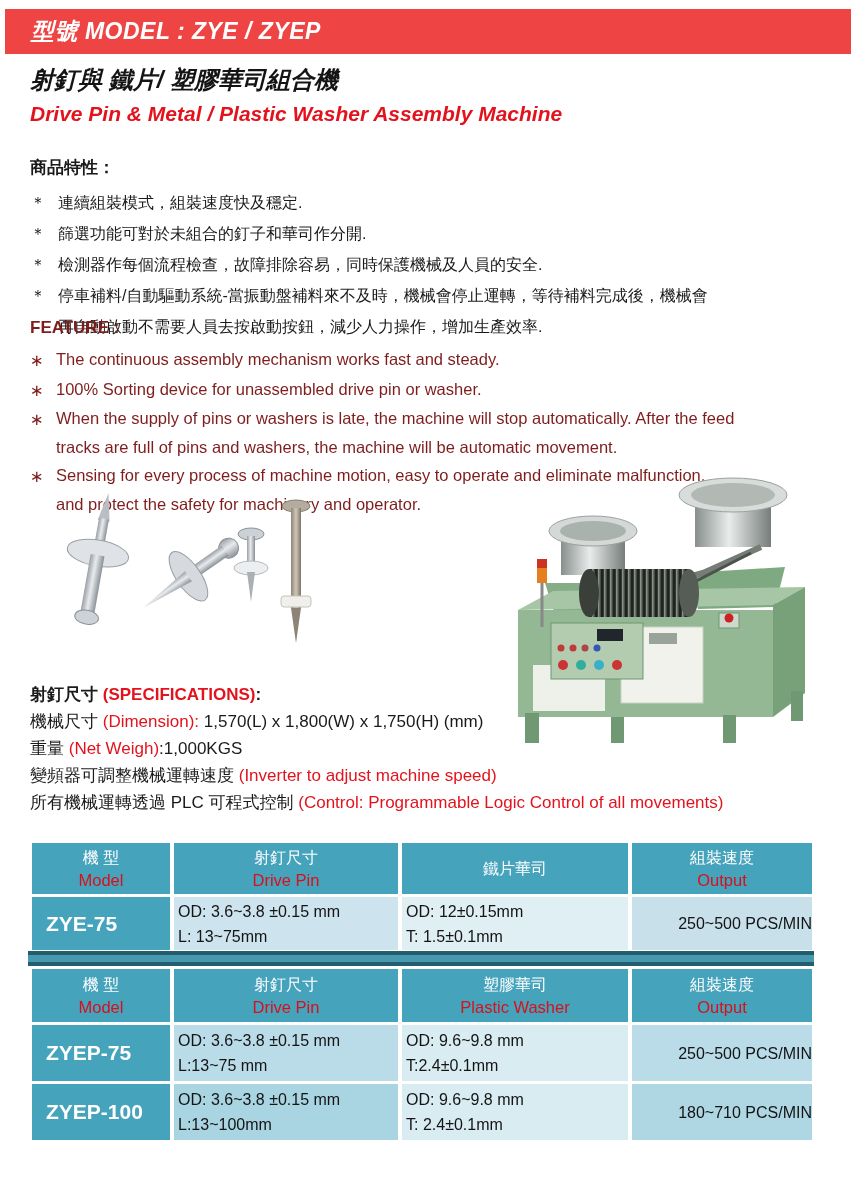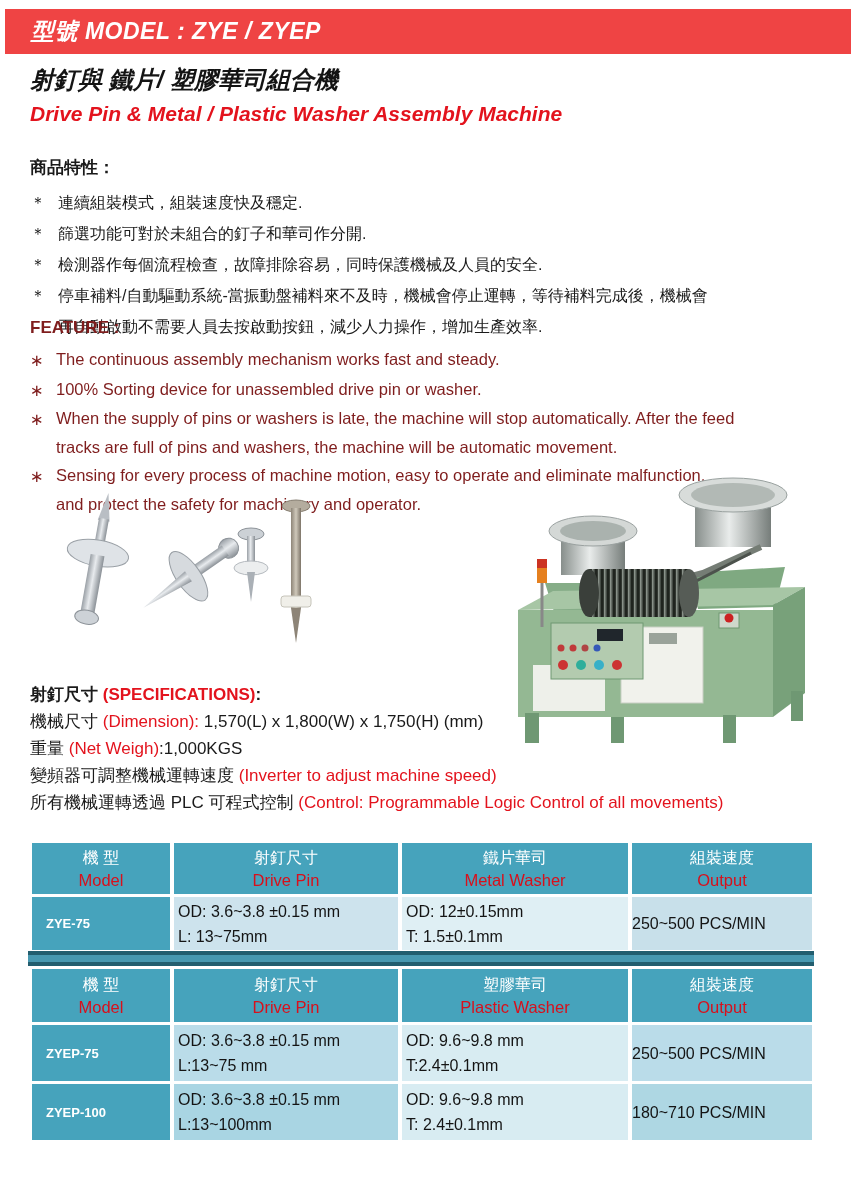--- a/index.html
+++ b/index.html
@@ -42,25 +42,25 @@
   .spec-heading{font-weight:bold;}
 
   
   .spec-table{position:absolute;left:32px;width:776px;display:grid;
               grid-template-columns:138px 224px 226px 180px;gap:3px 4px;background:#ffffff;}
   #table1{top:843px;grid-template-rows:51px 53px;}
   #table2{top:969px;grid-template-rows:53px 56px 56px;}
   .th{background:#46a3bc;text-align:center;display:flex;flex-direction:column;justify-content:center;}
   .th .zh{color:#ffffff;font-size:16px;line-height:23px;}
   .th .en{color:#d8101c;font-weight:normal;font-size:16.5px;line-height:23px;}
-  .td-model{background:#46a3bc;color:#ffffff;font-weight:bold;font-size:13px;
+  .td-model{background:#46a3bc;color:#ffffff;font-weight:bold;font-size:21px;
             display:flex;align-items:center;padding-left:14px;}
   .td{display:flex;flex-direction:column;justify-content:center;font-size:16px;line-height:25px;
       color:#141414;padding-left:4px;}
-  .td-output{align-items:flex-start;padding-left:0;}
+  .td-output{align-items:flex-end;padding-left:0;}
   .bg1{background:#cde3ed;} .bg2{background:#dfeff4;} .bg3{background:#c8e0ea;}
   .bg4{background:#badce9;} .bg5{background:#d8ecf2;} .bg6{background:#a9d5e3;} .bg7{background:#aed7e3;}
 
   
   .separator{position:absolute;left:28px;top:951px;width:786px;}
   .sep-dark{height:4px;background:#235e6f;}
   .sep-mid{height:7px;background:#4898b0;}
 </style>
 </head>
 <body>
@@ -247,21 +247,20 @@
     <div class="th">
       <span class="zh">機 型</span>
       <span class="en">Model</span>
     </div>
     <div class="th">
       <span class="zh">射釘尺寸</span>
       <span class="en">Drive Pin</span>
     </div>
     <div class="th">
       <span class="zh">鐵片華司</span>
-      <span class="en">Metal Washer</span>
     </div>
     <div class="th">
       <span class="zh">組裝速度</span>
       <span class="en">Output</span>
     </div>
     <div class="td-model">ZYE-75</div>
     <div class="td bg1">
       <span>OD: 3.6~3.8 ±0.15 mm</span>
       <span>L: 13~75mm</span>
     </div>

